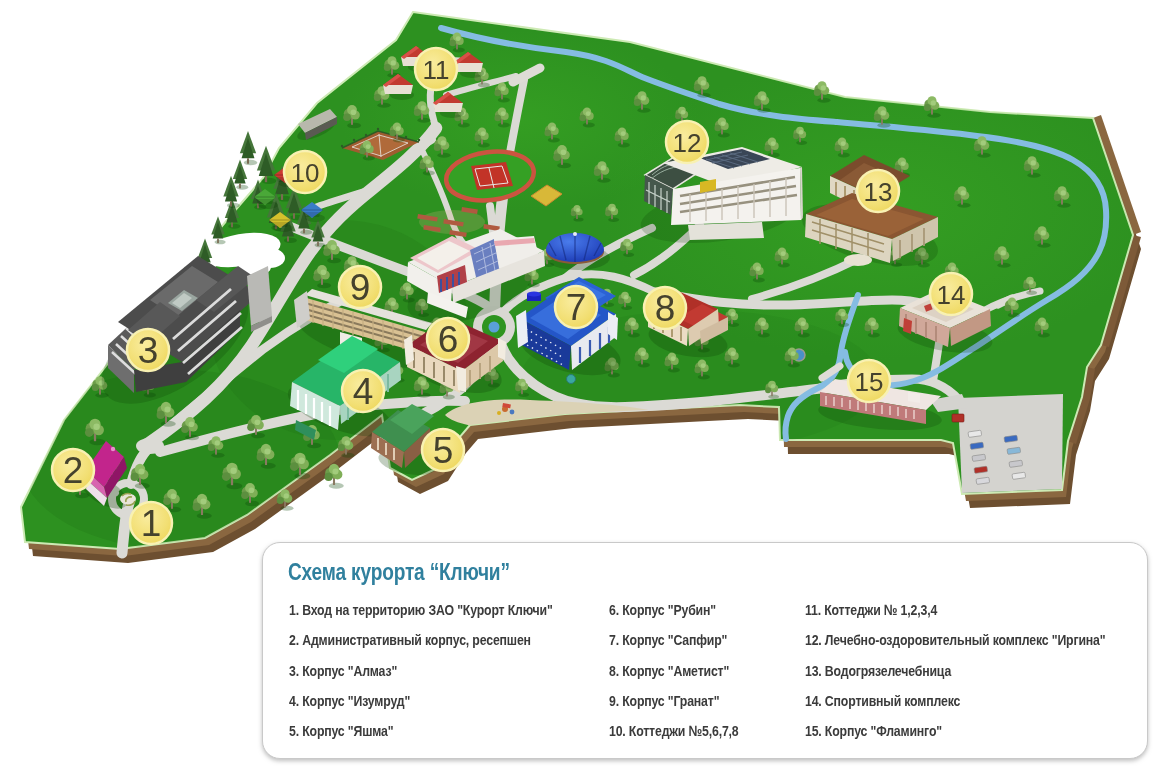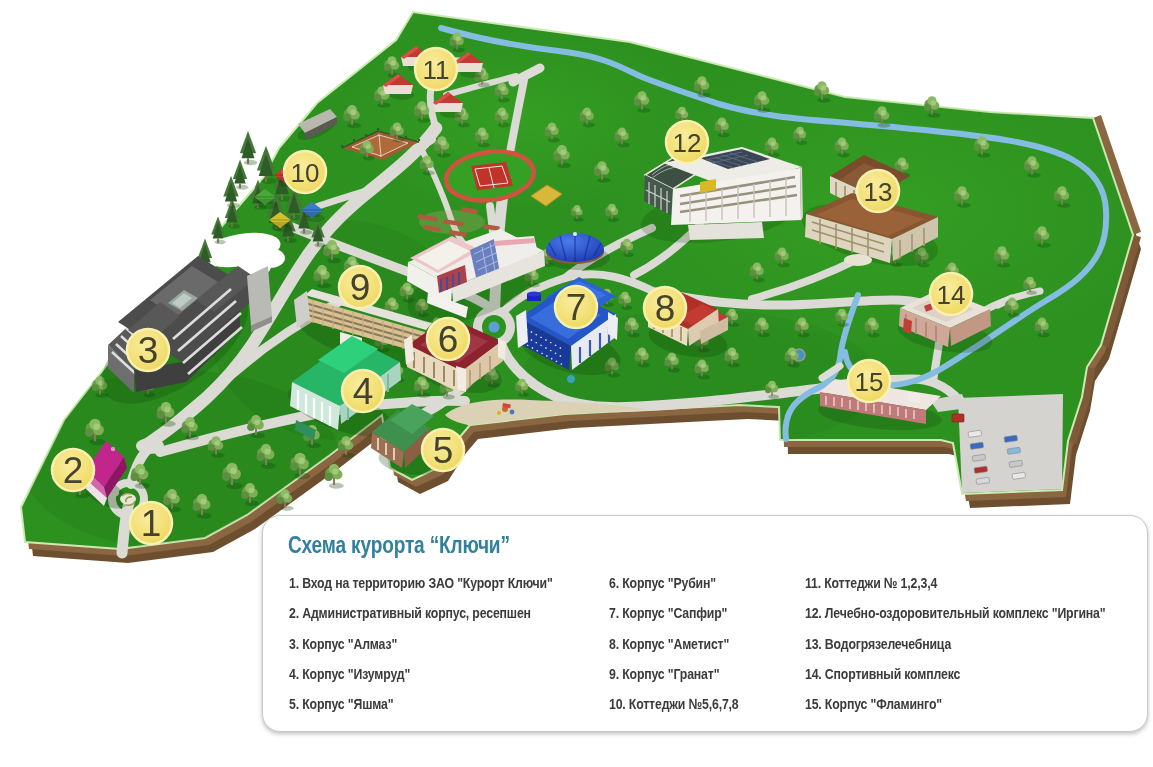--- a/index.html
+++ b/index.html
@@ -1,17 +1,17 @@
 <!DOCTYPE html>
 <html><head>
 <meta charset="utf-8">
 <style>
 html,body{margin:0;padding:0;background:#ffffff;}
 #stage{position:relative;width:1153px;height:767px;background:#ffffff;overflow:hidden;font-family:"Liberation Sans",sans-serif;}
-#legend{position:absolute;left:262px;top:515px;width:884px;height:215px;background:#ffffff;border:1px solid #c9c9c9;border-radius:18px;box-shadow:0 2px 4px rgba(130,130,130,0.5);}
+#legend{position:absolute;left:262px;top:542px;width:884px;height:215px;background:#ffffff;border:1px solid #c9c9c9;border-radius:18px;box-shadow:0 2px 4px rgba(130,130,130,0.5);}
 #legend h1{margin:0;position:absolute;left:25px;top:16px;font-size:23px;font-weight:bold;color:#30809e;letter-spacing:-0.2px;transform:scaleX(0.83);transform-origin:0 0;}
 .col{position:absolute;top:52px;font-size:15px;font-weight:bold;color:#3b3b3b;line-height:30.3px;white-space:nowrap;letter-spacing:-0.2px;transform:scaleX(0.82);transform-origin:0 0;}
 #c1{left:26px;}
 #c2{left:346px;}
 #c3{left:542px;}
 </style>
 </head>
 <body>
 <div id="stage">
 <svg width="1153" height="767" viewBox="0 0 1153 767">

